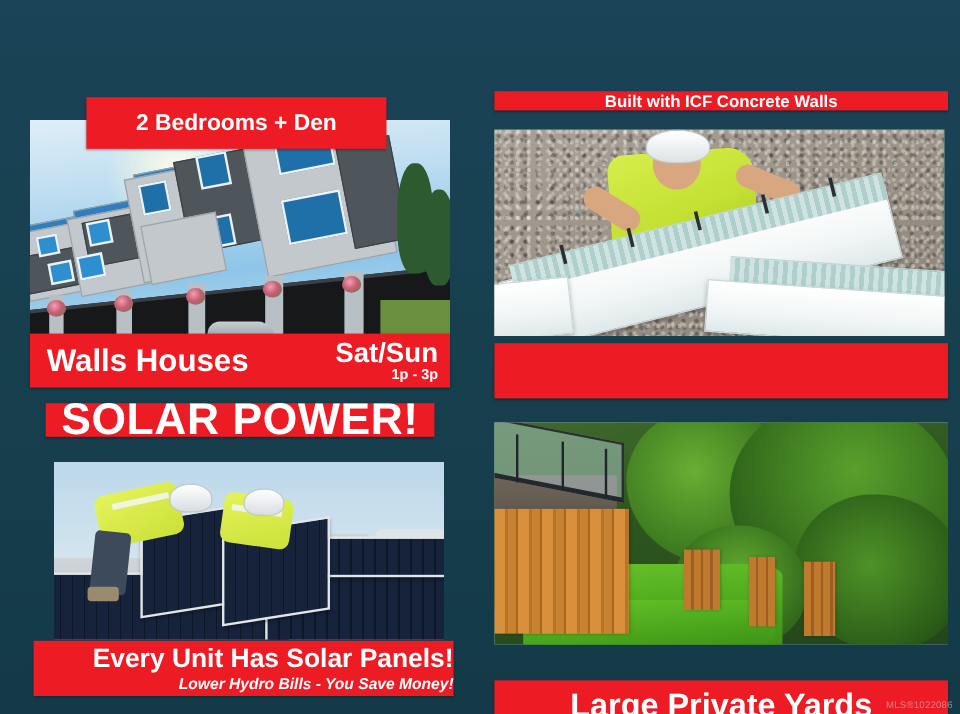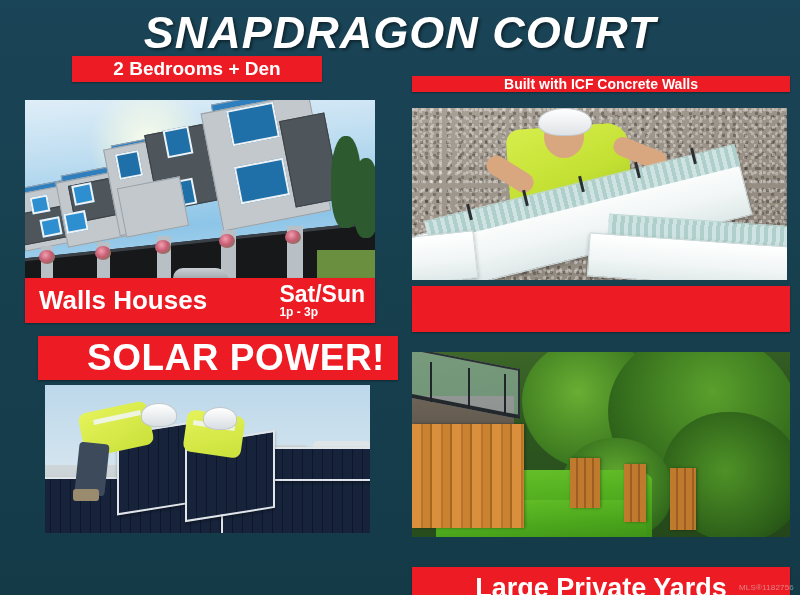--- a/index.html
+++ b/index.html
@@ -112,31 +112,30 @@
       repeating-linear-gradient(90deg,#c07a2e 0 6px,#9c5f21 6px 8px);}
 
   
   .watermark{
     position:absolute;right:6px;bottom:3px;
     color:rgba(205,215,222,.55);
     font-size:8px;letter-spacing:.2px;z-index:9;
     font-family:"Liberation Sans", sans-serif;
   }
   
-  .b2{display:flex;flex-direction:column;align-items:flex-start;justify-content:center;}
+  .b2{display:flex;flex-direction:column;align-items:flex-end;justify-content:center;}
   .sub-ital{font-style:italic;font-weight:bold;}
 </style>
 </head>
 <body>
 
 <div class="flyer">
 
-  <div class="title">SNAPDRAGON COURT</div>
-
-  <div class="banner" style="left:72px;top:56px;width:250px;height:26px;font-size:19px;">2 Bedrooms + Den</div>
+
+  <div class="banner" style="left:72px;top:81px;width:250px;height:43px;font-size:19px;">2 Bedrooms + Den</div>
 
   <div class="photo ph-town">
     <div class="tw-sky"></div>
     <div class="tw-sun"></div>
 
     <div class="fac roof" style="left:-6px;top:82px;width:66px;height:8px;transform:rotate(-11deg);"></div>
     <div class="fac" style="left:-6px;top:88px;width:62px;height:56px;transform:rotate(-11deg);"></div>
     <div class="fac dark" style="left:-4px;top:108px;width:58px;height:30px;transform:rotate(-11deg);"></div>
     <div class="win" style="left:6px;top:96px;width:14px;height:13px;transform:rotate(-11deg);"></div>
     <div class="win" style="left:16px;top:118px;width:16px;height:14px;transform:rotate(-11deg);"></div>
@@ -209,21 +208,21 @@
     <div class="icf-clip" style="left:280px;top:40px;height:16px;transform:rotate(-14deg);"></div>
 
     <div class="icf-teeth" style="left:196px;top:112px;width:190px;height:24px;transform:rotate(4deg);"></div>
     <div class="icf-panel" style="left:176px;top:132px;width:214px;height:42px;transform:rotate(4deg);"></div>
     <div class="icf-panel" style="left:-14px;top:126px;width:76px;height:46px;transform:rotate(-6deg);"></div>
   </div>
 
   <div class="banner b2" style="left:412px;top:286px;width:378px;height:46px;font-size:16px;line-height:1.12;">
   </div>
 
-  <div class="banner" style="left:38px;top:336px;width:324px;height:44px;font-size:37px;letter-spacing:.5px;padding-left:36px;">SOLAR POWER!</div>
+  <div class="banner" style="left:38px;top:336px;width:324px;height:28px;font-size:37px;letter-spacing:.5px;">SOLAR POWER!</div>
 
   <div class="photo ph-solar">
     <div class="sol-sky"></div>
     <div class="sol-roof"></div>
 
     <div style="position:absolute;left:215px;top:60px;width:48px;height:16px;background:#cdd4d8;border-radius:4px;"></div>
     <div style="position:absolute;left:268px;top:56px;width:58px;height:18px;background:#dfe4e7;border-radius:5px;"></div>
 
     <div class="panel" style="left:-16px;top:92px;width:210px;height:60px;"></div>
     <div class="panel" style="left:176px;top:86px;width:180px;height:64px;"></div>
@@ -236,20 +235,24 @@
     <div class="vest-stripe" style="left:48px;top:30px;width:48px;height:5px;transform:rotate(-12deg);"></div>
     <div class="hat" style="left:96px;top:18px;width:34px;height:22px;"></div>
     <div class="pant" style="left:32px;top:58px;width:30px;height:52px;transform:rotate(6deg);"></div>
     <div class="boot" style="left:28px;top:104px;width:26px;height:12px;"></div>
 
     <div class="vest" style="left:140px;top:28px;width:58px;height:42px;transform:rotate(8deg);"></div>
     <div class="vest-stripe" style="left:148px;top:38px;width:42px;height:5px;transform:rotate(8deg);"></div>
     <div class="hat" style="left:158px;top:22px;width:32px;height:21px;"></div>
   </div>
 
+  <div class="banner b2" style="left:28px;top:534px;width:350px;height:46px;">
+    <span style="font-size:22px;">Every Unit Has Solar Panels!</span>
+    <span class="sub-ital" style="font-size:13px;margin-top:2px;">Lower Hydro Bills - You Save Money!</span>
+  </div>
 
   <div class="photo ph-yard">
     <div class="yd-bg"></div>
 
     <div class="yd-bldg" style="left:-4px;top:44px;width:106px;height:112px;"></div>
     <div class="yd-balcony" style="left:-6px;top:6px;width:110px;height:44px;transform:skewY(11deg);"></div>
     <div class="yd-rail" style="left:18px;top:10px;height:40px;"></div>
     <div class="yd-rail" style="left:56px;top:16px;height:40px;"></div>
     <div class="yd-rail" style="left:92px;top:22px;height:40px;"></div>
 
@@ -262,15 +265,15 @@
     <div class="yd-lawn" style="left:24px;top:148px;width:210px;height:42px;"></div>
 
     <div class="yd-fence" style="left:0px;top:72px;width:112px;height:104px;"></div>
     <div class="yd-fence small" style="left:158px;top:106px;width:30px;height:50px;"></div>
     <div class="yd-fence small" style="left:212px;top:112px;width:22px;height:58px;"></div>
     <div class="yd-fence small" style="left:258px;top:116px;width:26px;height:62px;"></div>
   </div>
 
   <div class="banner" style="left:412px;top:535px;width:378px;height:44px;font-size:27px;margin-top:32px;">Large Private Yards</div>
 
-  <div class="watermark">MLS®1182756</div>
+  <div class="watermark">MLS®1022086</div>
 
 </div>
 
 </body></html>

